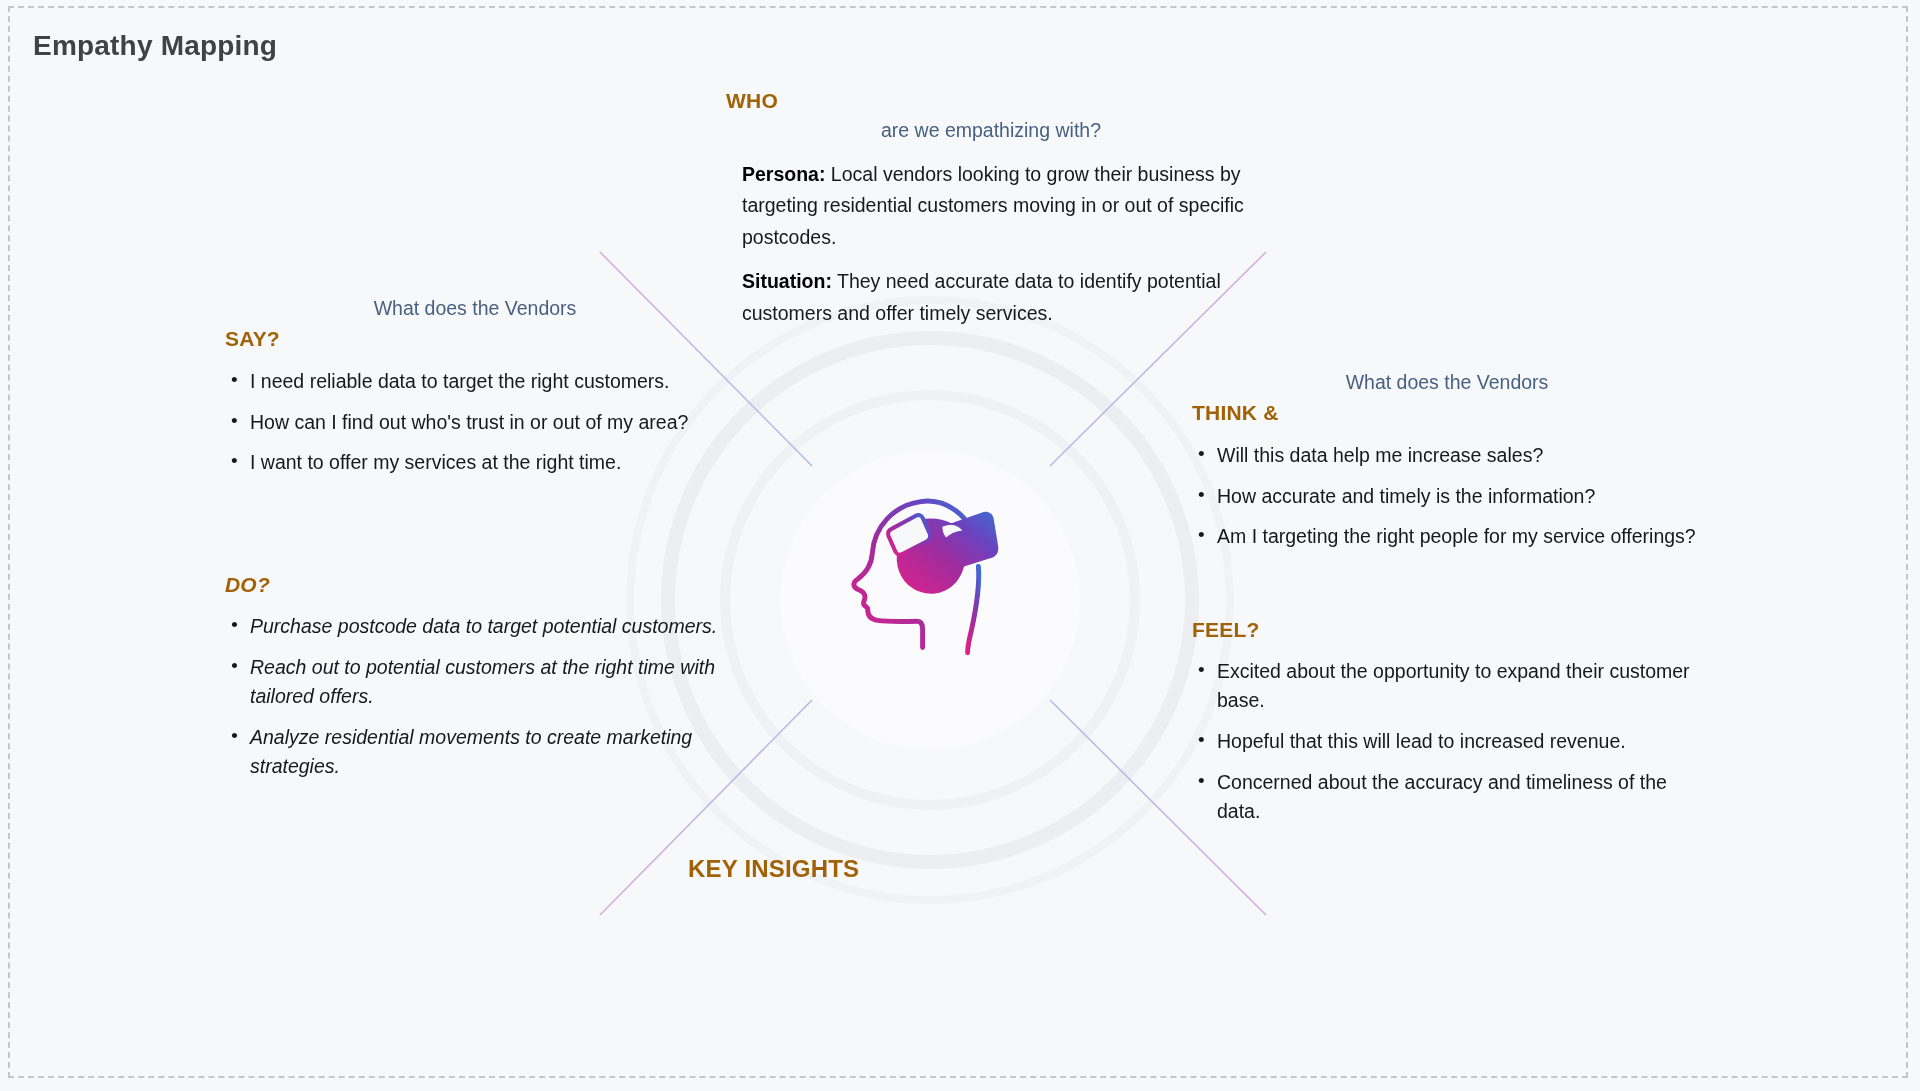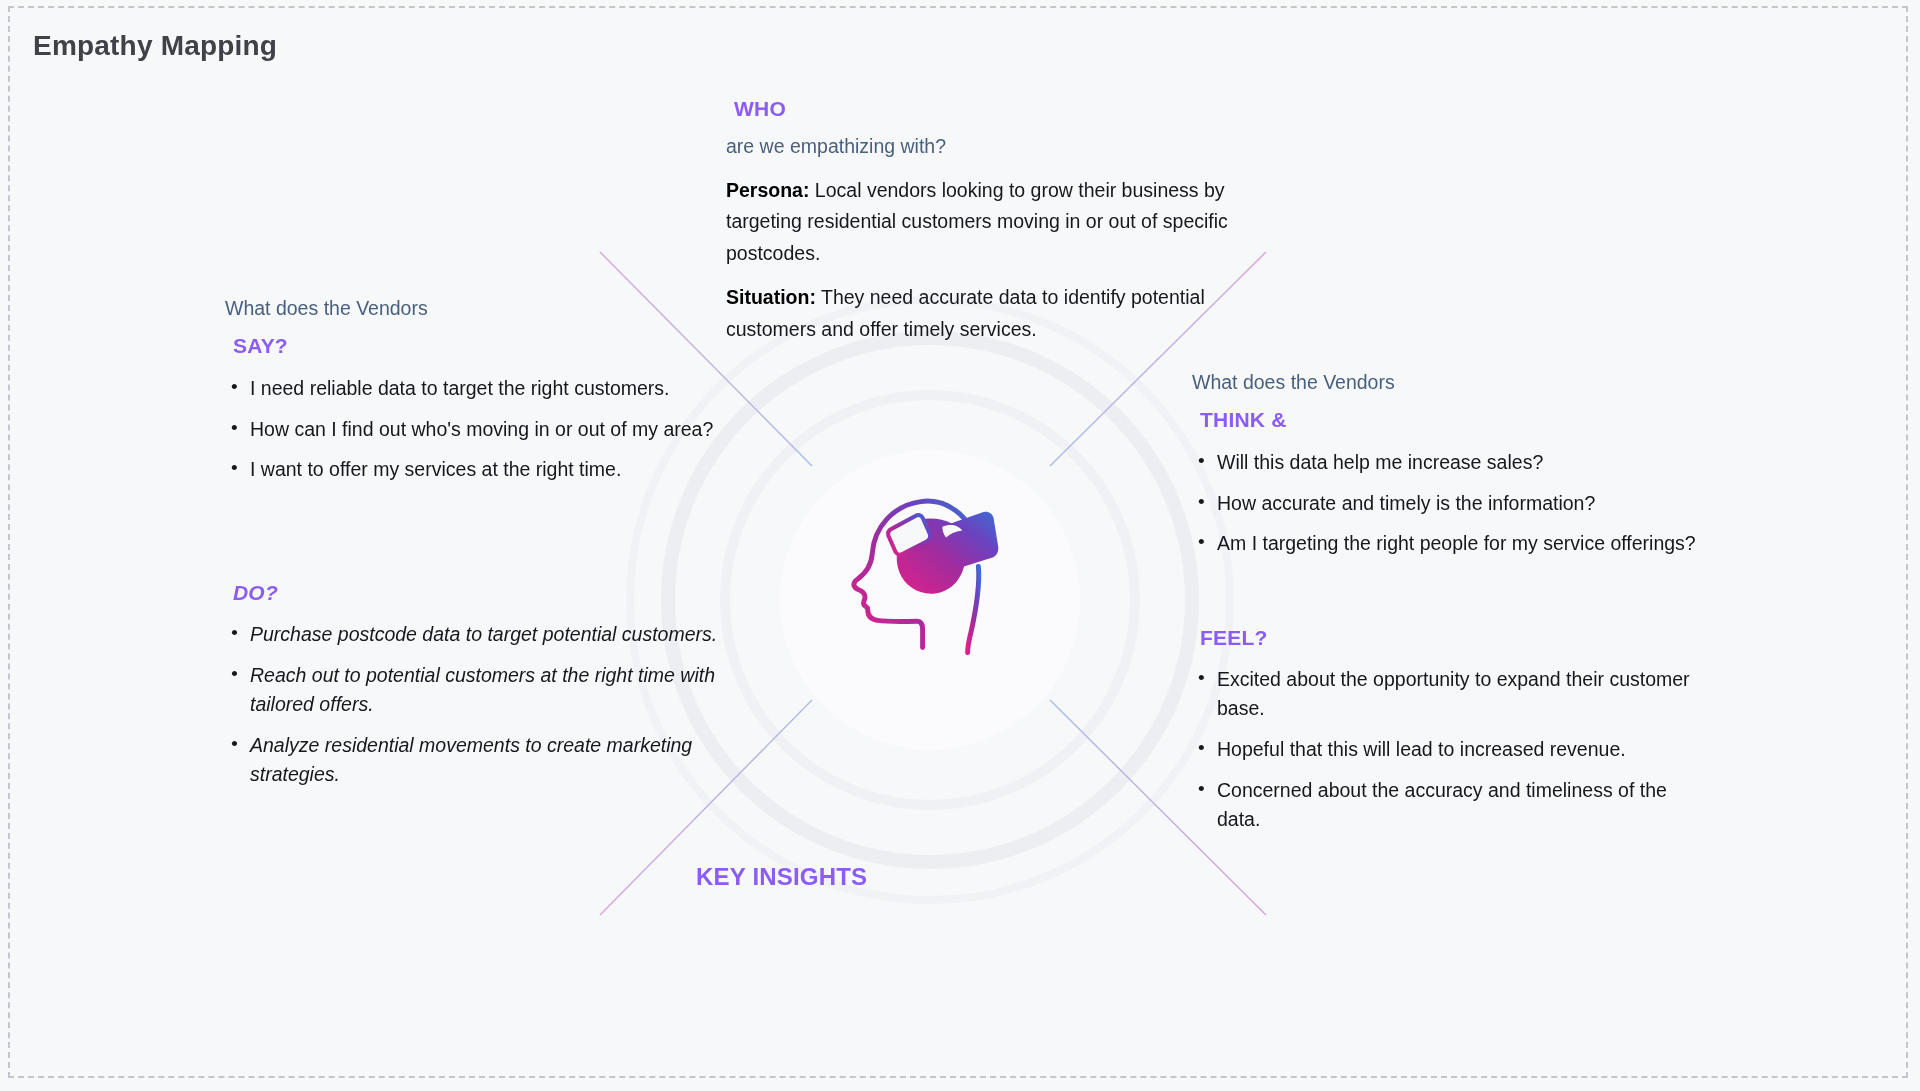--- a/index.html
+++ b/index.html
@@ -67,37 +67,38 @@
     height: 180px;
   }
 
   
   .block { position: absolute; }
   .eyebrow {
     font-size: 19.5px;
     color: #486080;
     line-height: 1.5;
     margin: 0 0 1px 0;
+    text-align: center;
   }
   .heading {
     font-size: 21px;
     font-weight: bold;
-    color: #8b5cf6;
+    color: #a16207;
     letter-spacing: 0.2px;
-    margin: 8px;
+    margin: 0;
     line-height: 1.45;
   }
   .heading.small-caps {
     font-size: 24px;
   }
   .para {
     font-size: 19.5px;
     color: #15181c;
     line-height: 1.62;
-    margin: 13px 0 0 0;
+    margin: 13px 0 0 16px;
   }
   .para b { font-weight: bold; color: #000; }
   ul.bullets {
     margin: 12px 0 0 0;
     padding: 0 0 0 23px;
     list-style: none;
   }
   ul.bullets li {
     font-size: 19.5px;
     color: #15181c;
@@ -217,21 +218,21 @@
     <div class="eyebrow">are we empathizing with?</div>
     <p class="para"><b>Persona:</b><span> Local vendors looking to grow their business by targeting residential customers moving in or out of specific postcodes.</span></p>
     <p class="para"><b>Situation:</b><span> They need accurate data to identify potential customers and offer timely services.</span></p>
   </div>
 
   <div class="block" id="say-block">
     <div class="eyebrow">What does the Vendors</div>
     <div class="heading">SAY?</div>
     <ul class="bullets">
       <li>I need reliable data to target the right customers.</li>
-      <li>How can I find out who's moving in or out of my area?</li>
+      <li>How can I find out who's trust in or out of my area?</li>
       <li>I want to offer my services at the right time.</li>
     </ul>
   </div>
 
   <div class="block" id="do-block">
     <div class="heading">DO?</div>
     <ul class="bullets">
       <li>Purchase postcode data to target potential customers.</li>
       <li>Reach out to potential customers at the right time with tailored offers.</li>
       <li>Analyze residential movements to create marketing strategies.</li>

